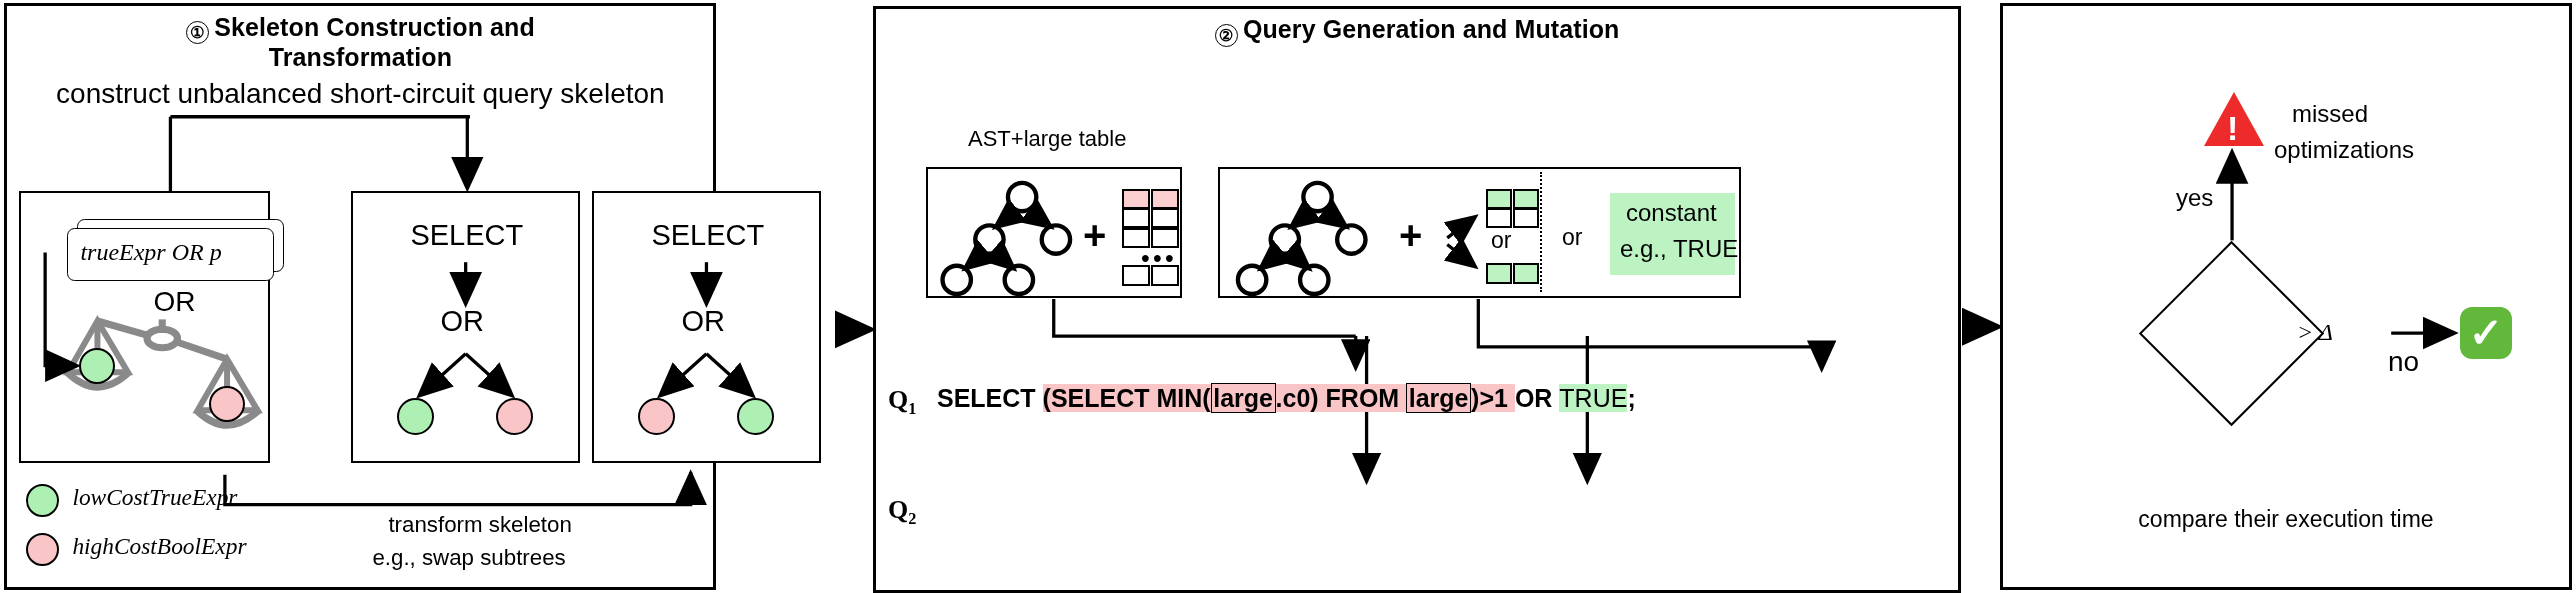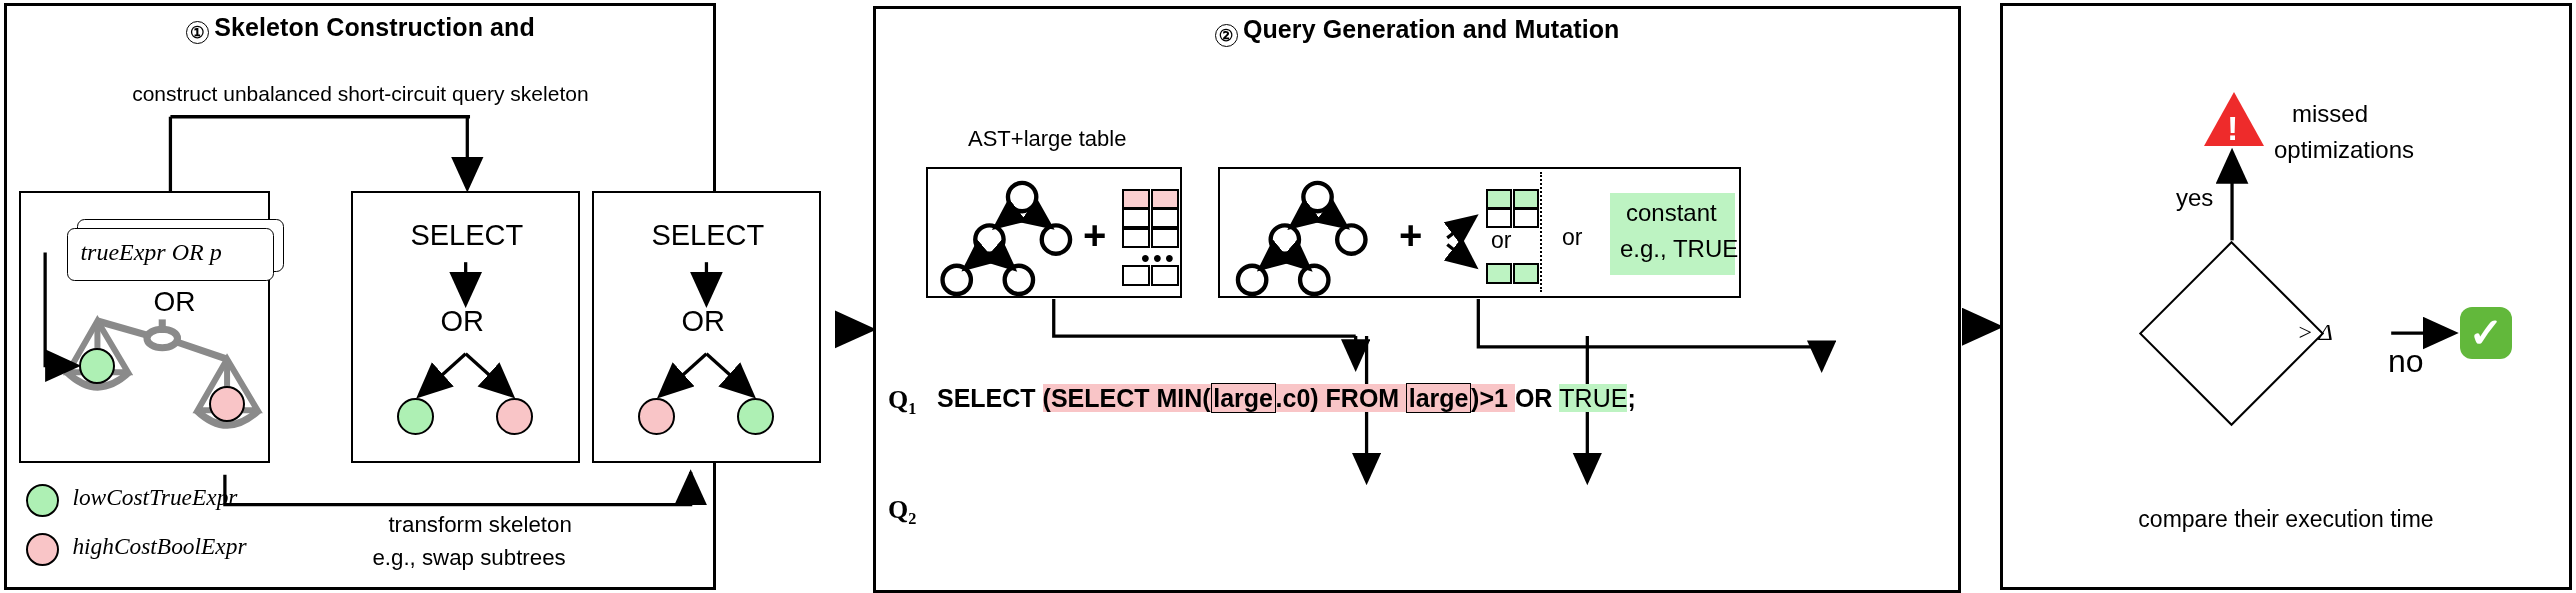--- a/index.html
+++ b/index.html
@@ -10,21 +10,21 @@
   #panel1{left:4.4px;  top:3.3px; width:712px; height:587px;}
   #panel2{left:873px;top:6px; width:1088px; height:587px;}
   #panel3{left:2000px;top:3.3px; width:572px; height:587px;}
 
   .ptitle{position:absolute;left:0;right:0;text-align:center;font-weight:bold;
           font-size:25px;line-height:30.5px;letter-spacing:0.1px;}
   .circnum{display:inline-block;width:23px;height:23px;line-height:21px;border:1.6px solid #000;
            border-radius:50%;text-align:center;font-size:16.3px;font-weight:bold;
            vertical-align:-2.7px;margin-right:5.4px;box-sizing:border-box;}
 
-  .subcap{position:absolute;text-align:center;font-size:21px;line-height:24px;white-space:nowrap;}
+  .subcap{position:absolute;text-align:center;font-size:28px;line-height:24px;white-space:nowrap;}
 
   .box{position:absolute;border:2.7px solid #000;background:#fff;box-sizing:border-box;}
   .thinbox{position:absolute;border:2.2px solid #000;background:#fff;box-sizing:border-box;}
 
   .lbl{position:absolute;font-size:21px;line-height:23px;white-space:nowrap;}
   .lbl-it{font-family:"Liberation Serif",serif;font-style:italic;}
 
   .node{position:absolute;border-radius:50%;border:2.2px solid #000;box-sizing:border-box;}
   .green{background:#aef0b4;}
   .pink{background:#f9c5c7;}
@@ -61,20 +61,21 @@
 </head>
 <body>
 
 <div id="root">
 
   <div class="panel" id="panel1">
 
     <div class="ptitle" style="top:5.4px;">
       <span class="circnum">①</span><span>Skeleton Construction and</span>
     </div>
+    <div class="ptitle" style="top:36px;">Transformation</div>
 
     <div class="subcap" style="left:0;right:0;top:76px;">construct unbalanced short-circuit query skeleton</div>
 
     <svg width="828" height="587" viewBox="0 0 1520 1077">
       <defs>
         <marker id="ar" markerWidth="12" markerHeight="12" refX="9" refY="5" orient="auto">
           <path d="M0,0 L11,5 L0,10 z" fill="#000"></path>
         </marker>
       </defs>
 
@@ -267,21 +268,21 @@
       </defs>
 
       <path d="M420,430 L420,272" stroke="#000" stroke-width="6" fill="none" marker-end="url(#ar4)"></path>
 
       <path d="M712,600 L824,600" stroke="#000" stroke-width="6" fill="none" marker-end="url(#ar4)"></path>
     </svg>
 
     <div class="diamond" style="left:163px;top:262px;width:131px;height:131px;"></div>
     <div class="lbl" style="left:294px;top:315px;font-size:24px;font-family:'Liberation Serif',serif;font-style:italic;">&gt; Δ</div>
 
-    <div class="lbl" style="left:385px;top:344px;font-size:32px;">no</div>
+    <div class="lbl" style="left:385px;top:344px;font-size:28px;">no</div>
 
     <div class="check" style="left:457px;top:301px;"></div>
     <div class="check-g" style="left:457px;top:301px;">✓</div>
 
     <div class="subcap" style="left:0;right:0;top:501px;font-size:23px;">compare their execution time</div>
   </div>
 
 </div>
 
 

